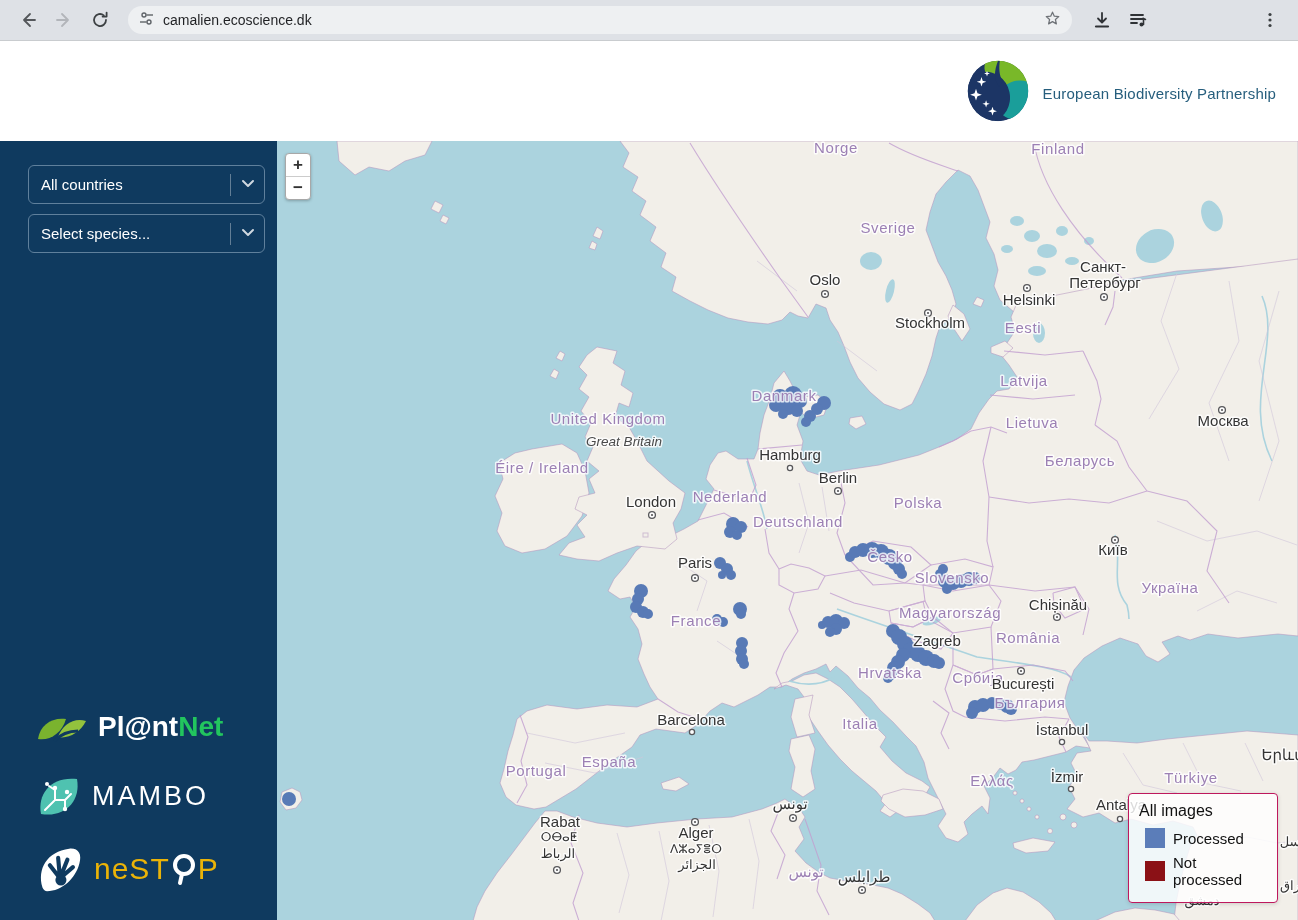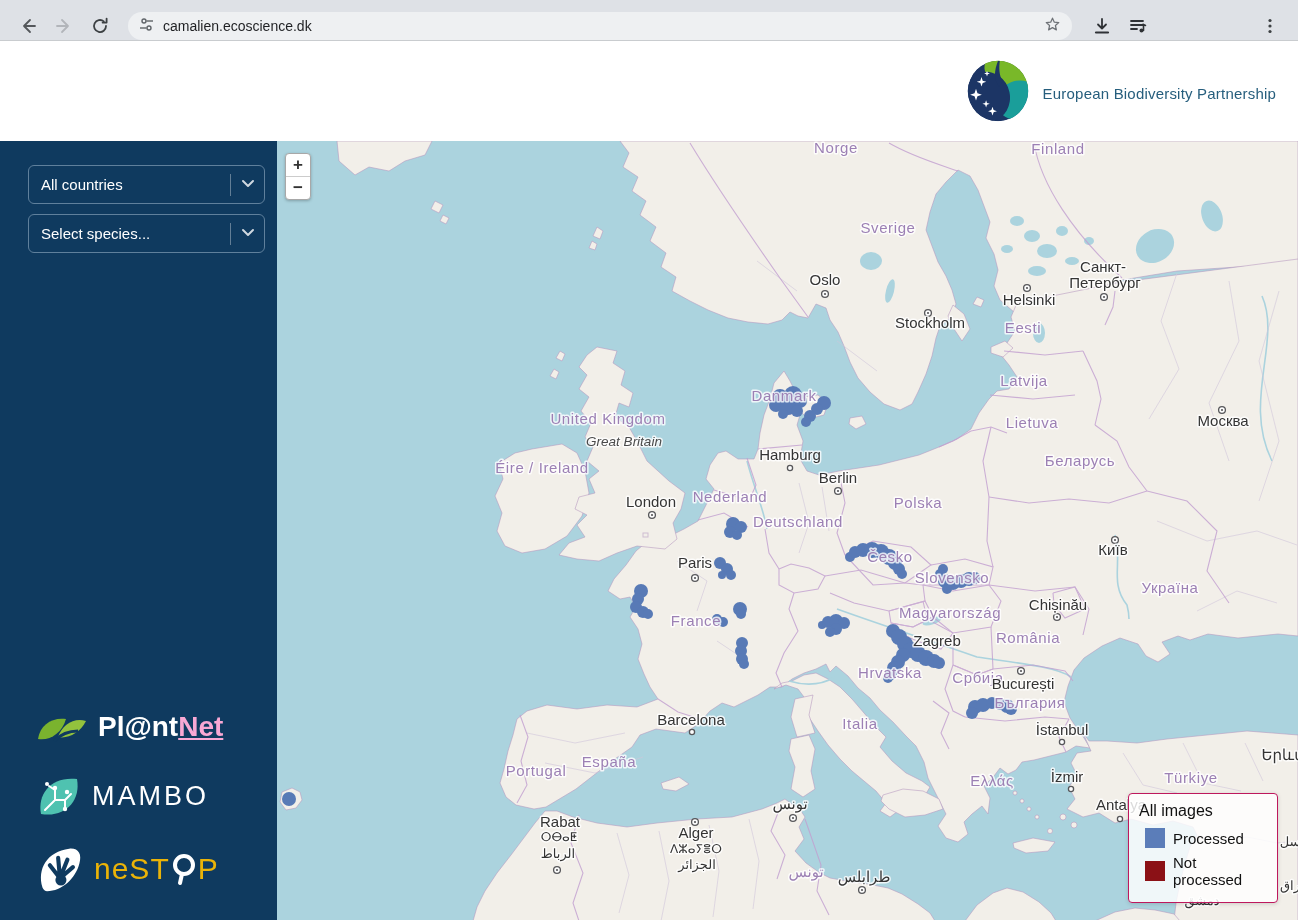--- a/index.html
+++ b/index.html
@@ -1,20 +1,20 @@
 <!DOCTYPE html>
 <html><head>
 <meta charset="utf-8">
 <style>
   html,body{margin:0;padding:0;}
   body{width:1298px;height:920px;overflow:hidden;font-family:"Liberation Sans",sans-serif;background:#fff;}
   .page{width:1298px;height:920px;display:flex;flex-direction:column;}
 
   
-  .chrome{height:40px;background:#dee1e6;display:flex;align-items:flex-end;padding:0 10px;box-sizing:border-box;flex:0 0 40px;}
+  .chrome{height:40px;background:#dee1e6;display:flex;align-items:center;padding:0 10px;box-sizing:border-box;flex:0 0 40px;}
   .nav-ic{width:28px;height:28px;display:flex;align-items:center;justify-content:center;border-radius:50%;margin:0 4px;cursor:pointer;}
   .url-pill{flex:1;height:28px;background:#eef0f2;border-radius:14px;display:flex;align-items:center;margin:0 12px 0 10px;padding:0 10px;box-sizing:border-box;max-width:960px;}
   .url-text{font-size:14px;color:#1f2023;margin-left:8px;flex:1;}
   .chrome-right{display:flex;align-items:center;}
   .spacer-wide{width:96px;}
 
   
   .site-header{height:100px;background:#ffffff;border-top:1px solid #c9cccf;display:flex;align-items:center;justify-content:flex-end;padding-right:22px;flex:0 0 100px;}
   .brand{display:flex;align-items:center;gap:12px;}
   .brand-text{display:flex;flex-direction:column;}
@@ -23,21 +23,21 @@
 
   
   .app{flex:1;display:flex;height:780px;}
   .sidebar{width:277px;background:#0f3a5f;display:flex;flex-direction:column;padding:24px 12px 28px 28px;box-sizing:border-box;flex:0 0 277px;}
   .sel{border:1px solid #5f809c;border-radius:6px;height:37px;display:flex;align-items:center;color:#fff;font-size:15px;padding:0 0 0 12px;margin-bottom:10px;cursor:pointer;}
   .sel .sel-label{flex:1;}
   .sel .sel-div{width:1px;height:22px;background:rgba(255,255,255,.35);margin-right:9px;}
   .logos{margin-top:auto;display:flex;flex-direction:column;gap:26px;padding-left:8px;}
   .logo-row{display:flex;align-items:center;gap:10px;}
   .pn-t1{color:#fff;font-weight:bold;font-size:28px;}
-  .pn-t2{color:#f9a8d4;font-weight:bold;font-size:28px;text-decoration:underline;}
+  .pn-t2{color:#22c55e;font-weight:bold;font-size:28px;}
   .mb-t{color:#fff;font-size:27px;letter-spacing:3px;font-weight:400;}
   .os-t{color:#eab308;font-size:30px;font-weight:normal;letter-spacing:1px;display:flex;align-items:flex-start;}
 
   
   .map{position:relative;flex:1;background:#abd3de;overflow:hidden;}
   .map svg.basemap{display:block;}
   .zoomctl{position:absolute;left:8px;top:12px;width:24px;background:#fff;border:1px solid #a8a8a8;border-radius:4px;overflow:hidden;box-shadow:0 1px 3px rgba(0,0,0,.25);}
   .zbtn{height:22px;line-height:22px;text-align:center;font-size:17px;font-weight:bold;color:#333;cursor:pointer;user-select:none;}
   .zbtn+.zbtn{border-top:1px solid #ccc;}
   .legend{position:absolute;right:20px;bottom:18px;width:150px;background:rgba(255,255,255,.82);border:1px solid #be185d;border-radius:4px;box-shadow:0 1px 4px rgba(0,0,0,.15);padding:8px 10px;box-sizing:border-box;}

